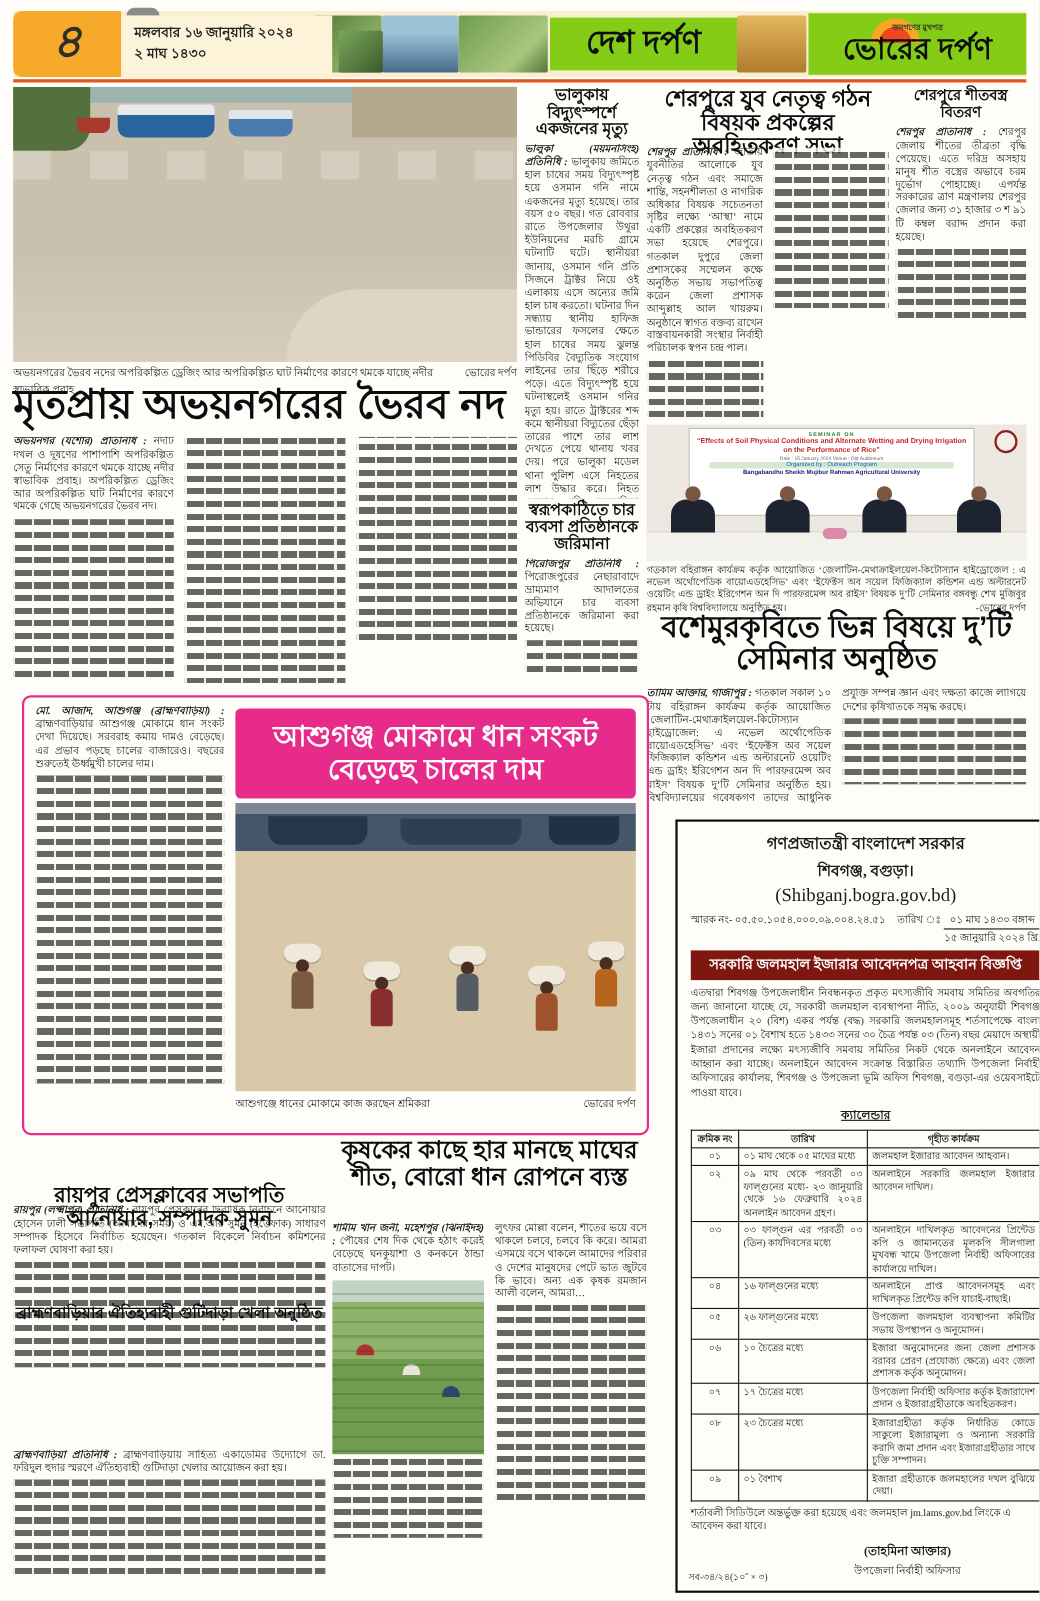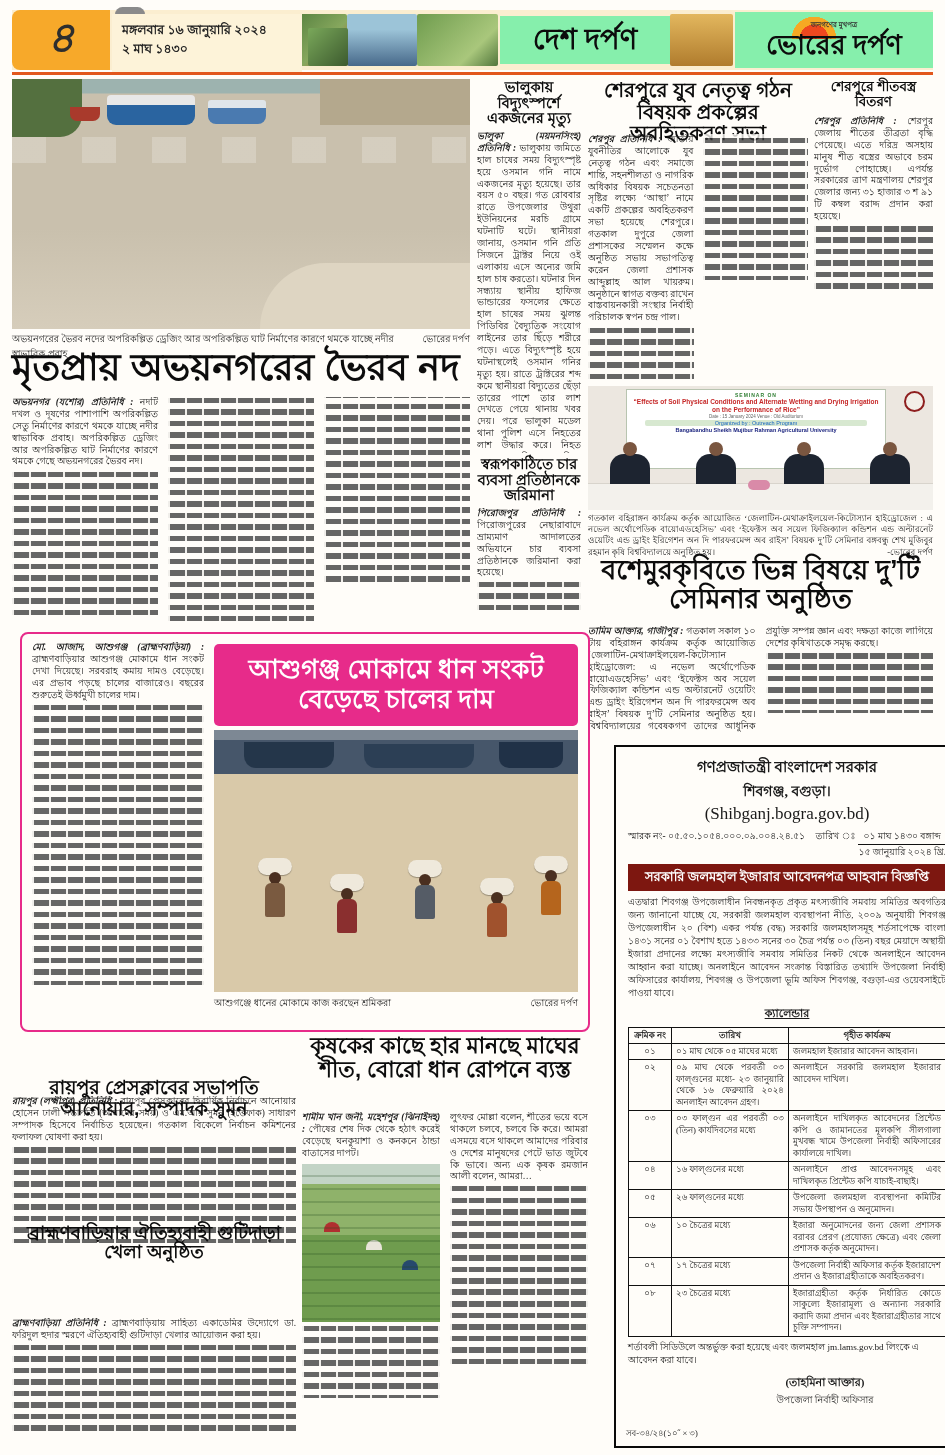--- a/index.html
+++ b/index.html
@@ -17,21 +17,21 @@
      repeating-linear-gradient(180deg,#3c3c3c 0 5.5px,#fffdf9 5.5px 11.5px);
      opacity:.78;}
   .cap{font-size:9.5px;color:#222;}
   
   .hdr{background:#fbeed0;}
   .thumb{position:absolute;top:4px;height:52px;border-radius:2px;}
   .pgnum{background:#f7a92a;border-radius:8px 0 0 8px;font:italic 800 42px "Liberation Serif",serif;
          color:#2e2e2e;display:flex;align-items:center;justify-content:center;}
   .datebox{background:#fdf3d9;font-family:"Liberation Sans",sans-serif;font-weight:bold;
            font-size:12.5px;line-height:1.5;color:#222;padding:7px 0 0 10px;}
-  .mast{background:#86efac;display:flex;align-items:center;justify-content:center;}
+  .mast{background:#84cc16;display:flex;align-items:center;justify-content:center;}
   .rule{background:#e2571d;}
   .graytab{background:#8a8a8a;border-radius:8px;}
   
   .ph-river{background:linear-gradient(180deg,#9db3af 0 14px,#c9c0ad 15px 60%,#d6cdbb 100%);}
   .ph-sem{background:#ece7e0;}
   .sem-banner{background:#ffffff;border:1px solid #b8c4b0;font-family:"Liberation Sans",sans-serif;}
   .fg{position:absolute;bottom:26px;width:40px;height:30px;background:#1d2430;border-radius:14px 14px 0 0;}
   .fg::after{content:"";position:absolute;top:-12px;left:13px;width:14px;height:14px;border-radius:50%;background:#7a5640;}
   .ph-sacks{background:linear-gradient(180deg,#7d8894 0 10px,#46566a 10px 44px,#d9c9a9 44px 100%);}
   .wk{position:absolute;width:30px;height:74px;}
@@ -207,21 +207,21 @@
       <span class="cap">ভোরের দর্পণ</span>
     </div>
   </div>
 
   <div class="abs hl ctr" style="left:12px;top:1034px;width:284px;font-size:19px;margin-top:44px;">রায়পুর প্রেসক্লাবের সভাপতি আনোয়ার, সম্পাদক সুমন</div>
   <div class="abs body-txt just clip" style="left:12px;top:1096px;width:284px;height:156px;">
     <span class="byline">রায়পুর (লক্ষ্মীপুর) প্রতিনিধি :</span>
     <span>রায়পুর প্রেসক্লাবের দ্বিবার্ষিক নির্বাচনে আনোয়ার হোসেন ঢালী সভাপতি (আমাদের সময়) ও এম.আর সুমন (ইত্তেফাক) সাধারণ সম্পাদক হিসেবে নির্বাচিত হয়েছেন। গতকাল বিকেলে নির্বাচন কমিশনের ফলাফল ঘোষণা করা হয়।</span>
     <div class="greek" style="height:96px;margin-top:3px;"></div>
   </div>
-  <div class="abs hl ctr" style="left:12px;top:1224px;width:284px;font-size:18px;">ব্রাহ্মণবাড়িয়ার ঐতিহ্যবাহী গুটিদাড়া খেলা অনুষ্ঠিত</div>
+  <div class="abs hl ctr" style="left:12px;top:1186px;width:284px;font-size:14px;">ব্রাহ্মণবাড়িয়ার ঐতিহ্যবাহী গুটিদাড়া খেলা অনুষ্ঠিত</div>
   <div class="abs body-txt just clip" style="left:12px;top:1318px;width:284px;height:128px;">
     <span class="byline">ব্রাহ্মণবাড়িয়া প্রতিনিধি :</span>
     <span>ব্রাহ্মণবাড়িয়ায় সাহিত্য একাডেমির উদ্যোগে ডা. ফরিদুল হুদার স্মরণে ঐতিহ্যবাহী গুটিদাড়া খেলার আয়োজন করা হয়।</span>
     <div class="greek" style="height:86px;margin-top:3px;"></div>
   </div>
 
   <div class="abs hl ctr" style="left:302px;top:1034px;width:286px;font-size:22px;">কৃষকের কাছে হার মানছে মাঘের শীত, বোরো ধান রোপনে ব্যস্ত</div>
   <div class="abs" style="left:302px;top:1112px;width:286px;height:336px;display:flex;gap:10px;">
     <div class="body-txt just clip" style="width:138px;height:336px;">
       <span class="byline">শামীম খান জনী, মহেশপুর (ঝিনাইদহ) :</span>
@@ -298,20 +298,25 @@
           <tr>
             <td class="ctr">০৭</td>
             <td class="just">১৭ চৈত্রের মধ্যে</td>
             <td class="just">উপজেলা নির্বাহী অফিসার কর্তৃক ইজারাদেশ প্রদান ও ইজারাগ্রহীতাকে অবহিতকরণ।</td>
           </tr>
           <tr>
             <td class="ctr">০৮</td>
             <td class="just">২৩ চৈত্রের মধ্যে</td>
             <td class="just">ইজারাগ্রহীতা কর্তৃক নির্ধারিত কোডে সাকুল্যে ইজারামূল্য ও অন্যান্য সরকারি করাদি জমা প্রদান এবং ইজারাগ্রহীতার সাথে চুক্তি সম্পাদন।</td>
           </tr>
+          <tr>
+            <td class="ctr">০৯</td>
+            <td class="just">০১ বৈশাখ</td>
+            <td class="just">ইজারা গ্রহীতাকে জলমহালের দখল বুঝিয়ে দেয়া।</td>
+          </tr>
       </tbody>
     </table>
     <div style="font-size:9.2px;line-height:1.4;margin-top:4px;">শর্তাবলী সিডিউলে অন্তর্ভুক্ত করা হয়েছে এবং জলমহাল jm.lams.gov.bd লিংকে এ আবেদন করা যাবে।</div>
     <div class="ctr" style="margin:8px 6px 0 auto;width:230px;">
       <div style="font-size:11px;font-weight:bold;">(তাহমিনা আক্তার)</div>
       <div style="font-size:9.5px;">উপজেলা নির্বাহী অফিসার</div>
 
     </div>
     <div class="abs" style="left:10px;bottom:5px;font-size:8.5px;">সব-৩৪/২৪(১০˝ × ৩)</div>
   </div>

